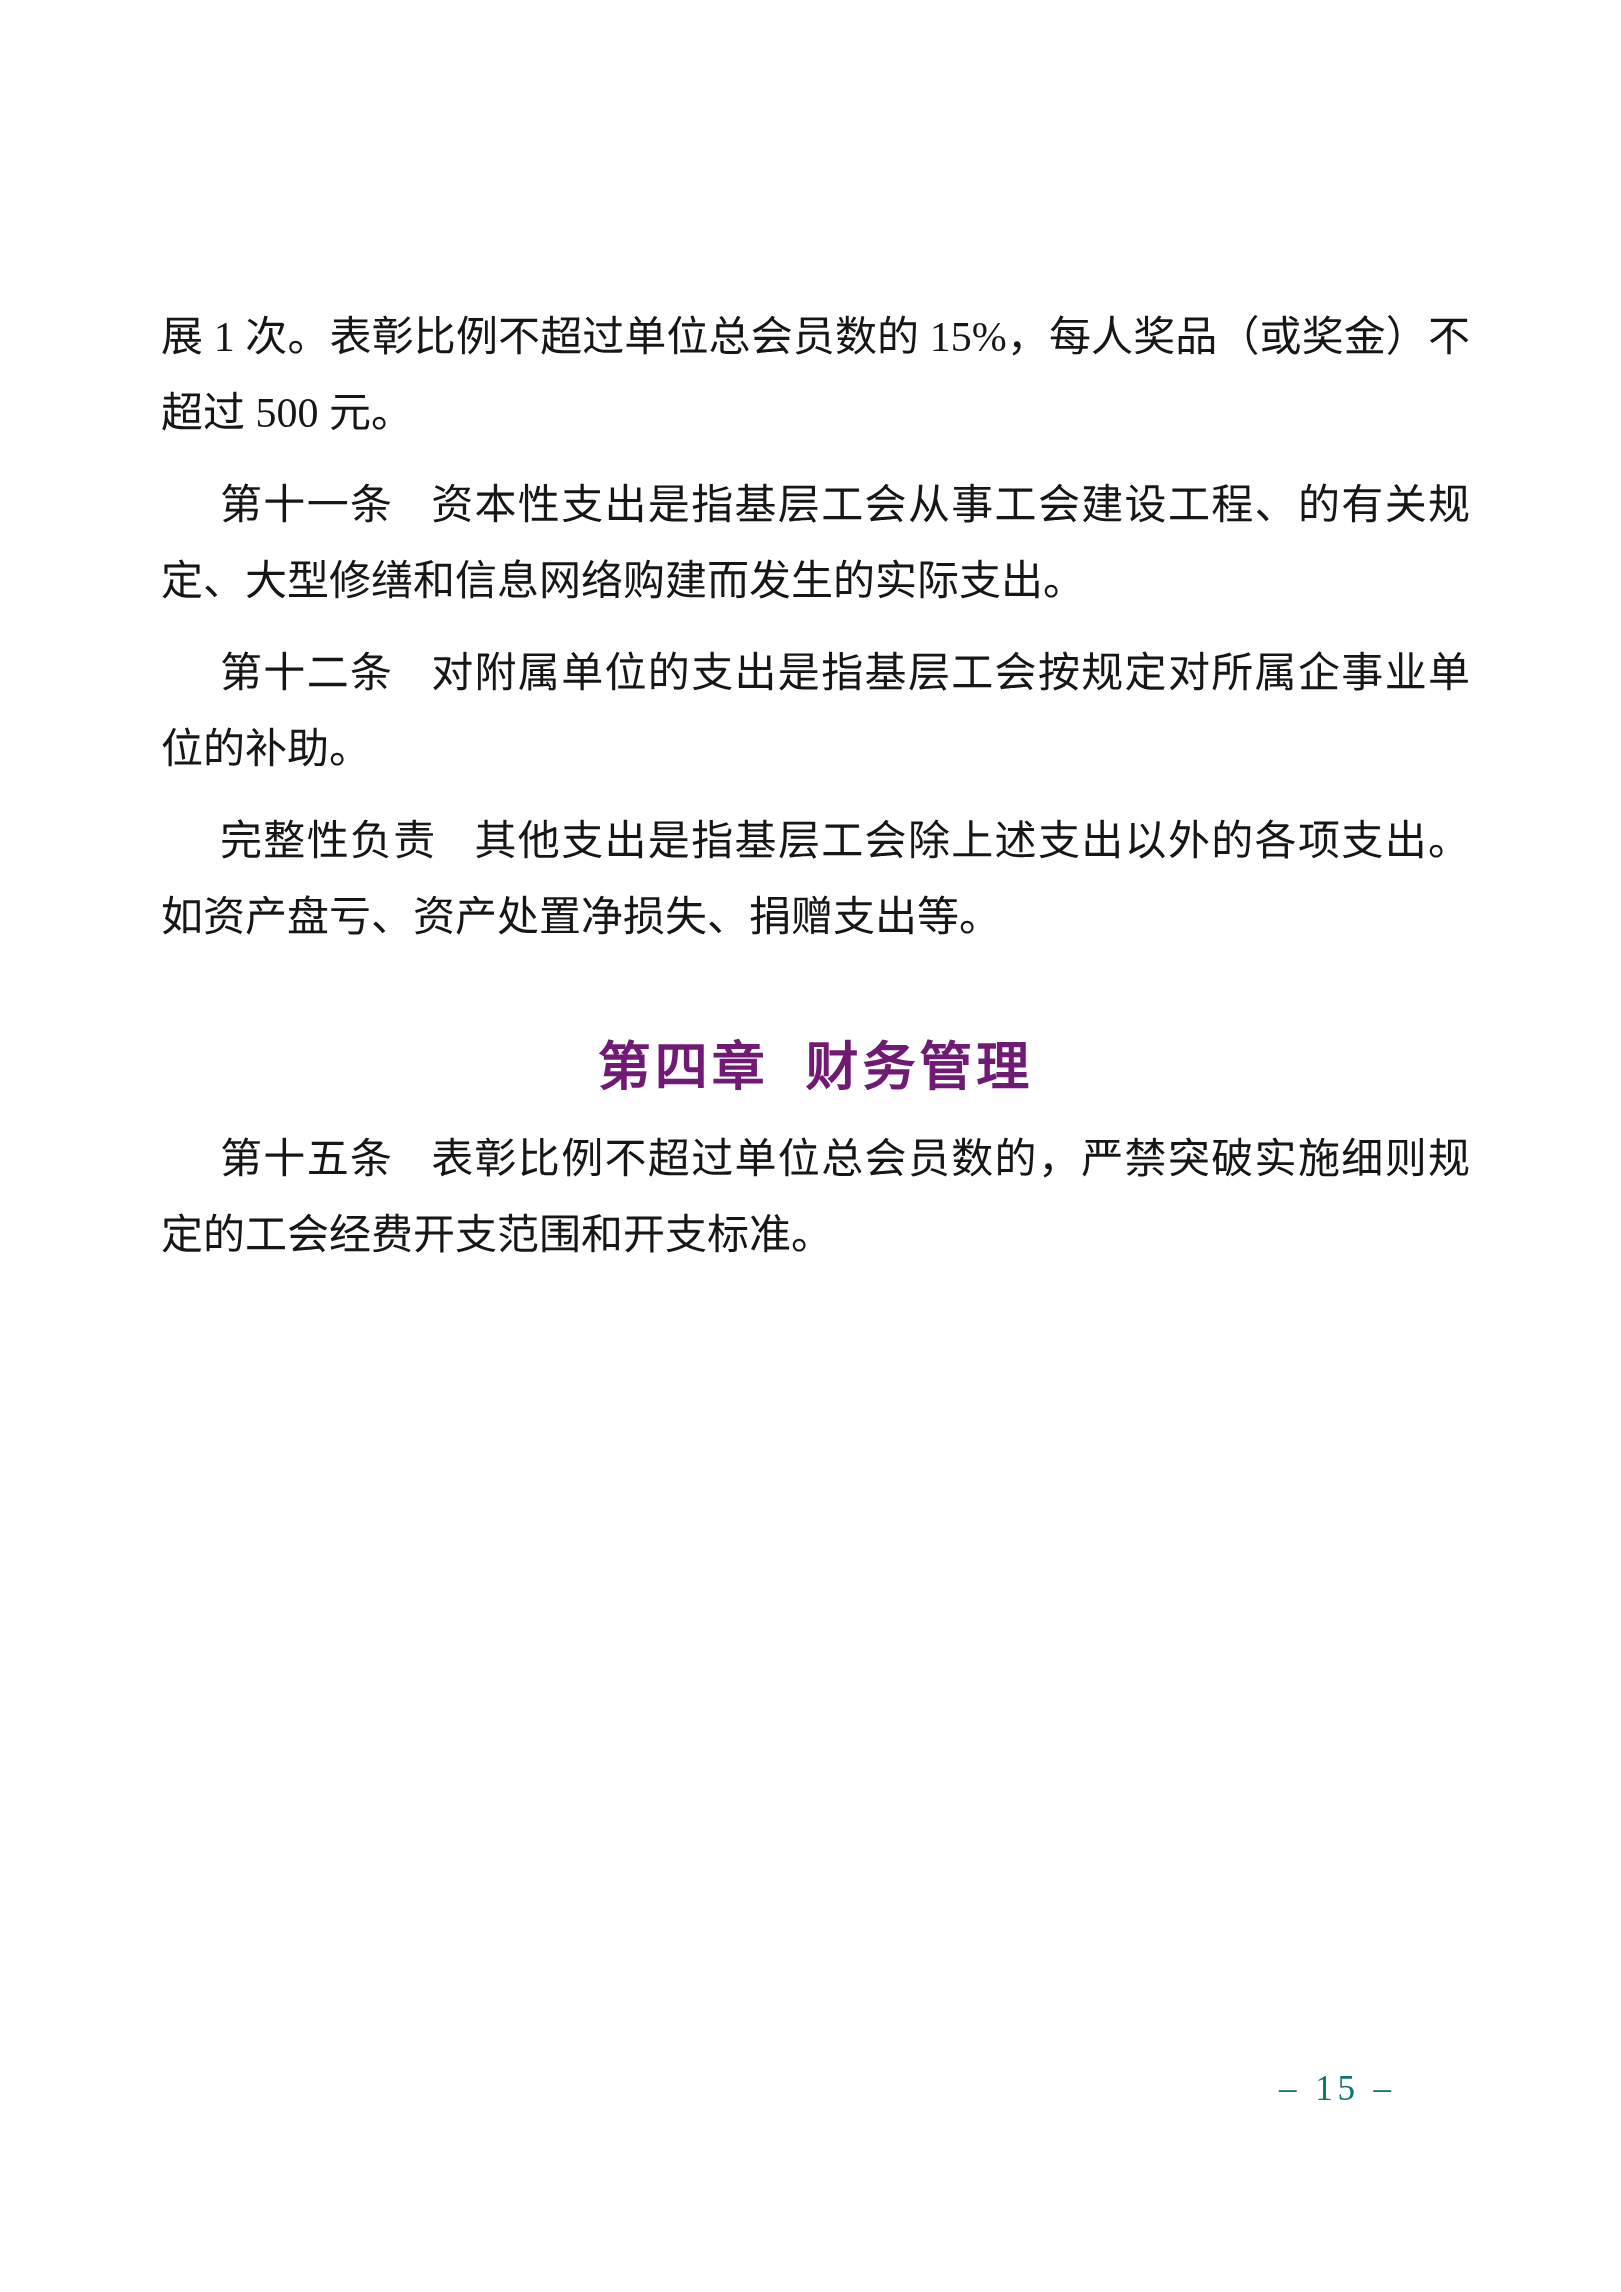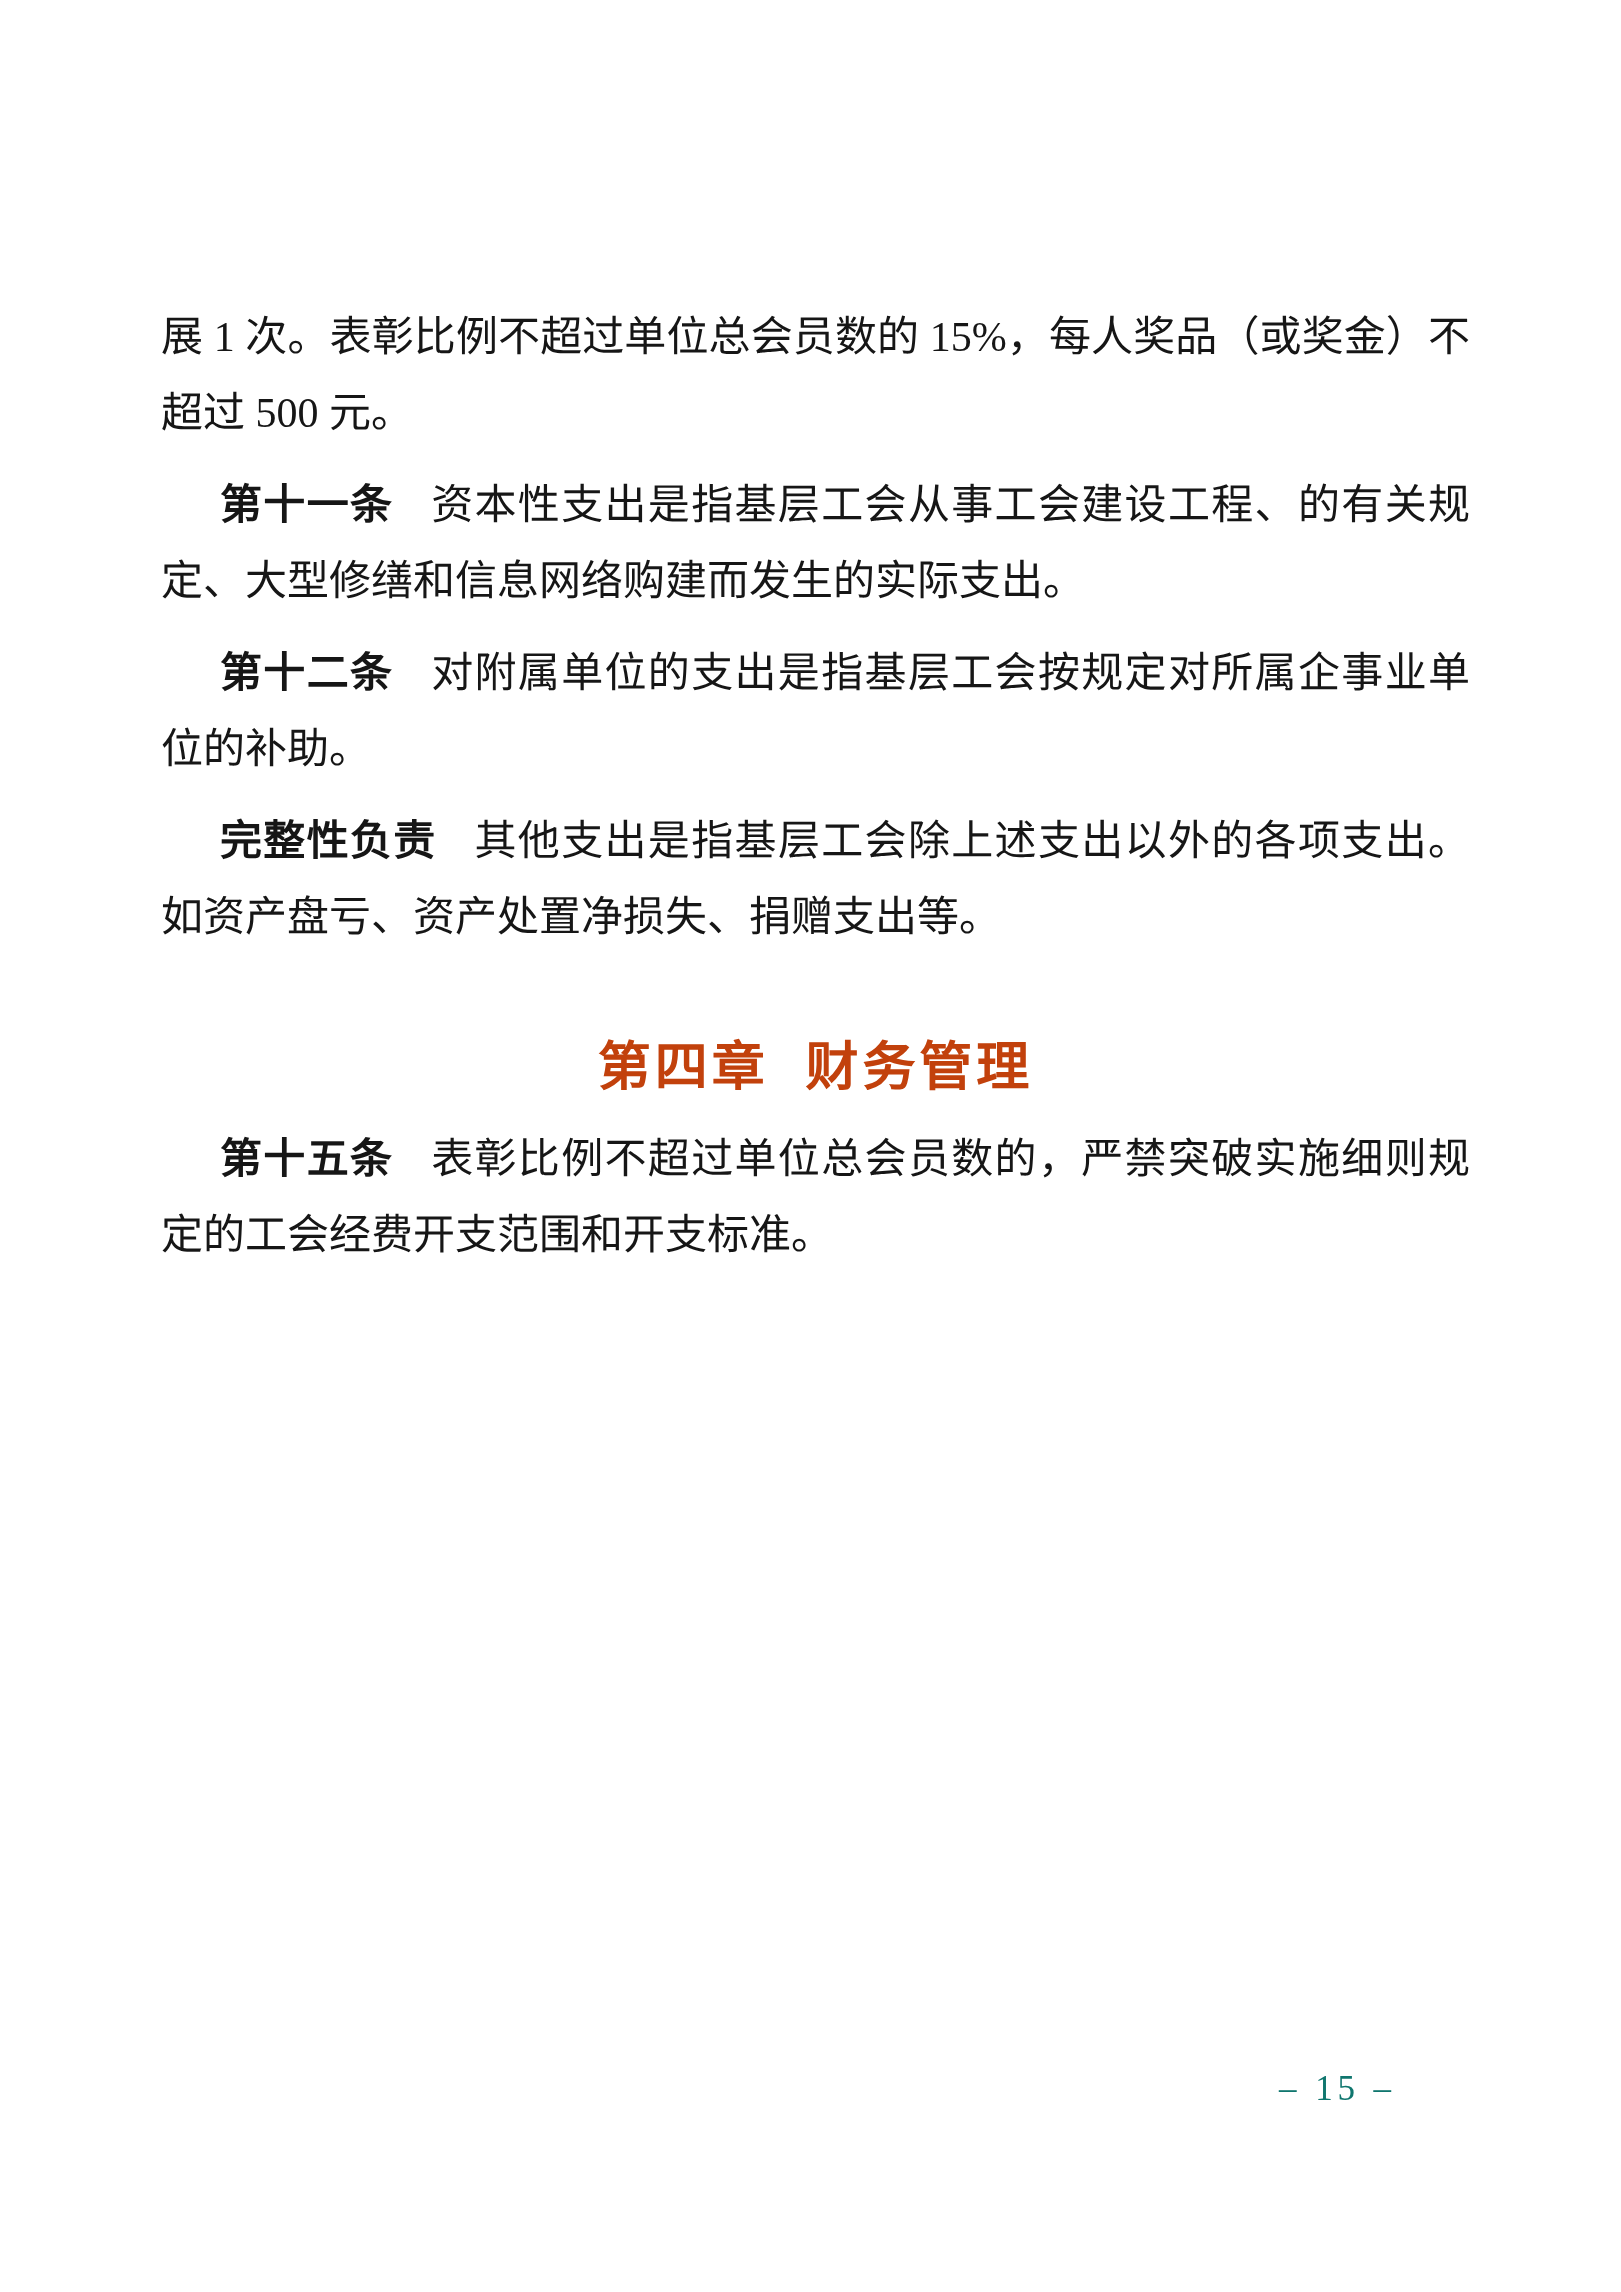--- a/index.html
+++ b/index.html
@@ -31,34 +31,34 @@
     text-align: justify;
   }
   .para {
     margin: 16px;
     padding: 0;
   }
   .indent {
     text-indent: 59px;
   }
   .term {
-    font-weight: bold;
+    font-weight: normal;
     margin-right: 0.9em;
   }
   .chapter {
     margin: 74px 0 0 0;
     padding: 0;
     font-family: "Liberation Sans", "DejaVu Sans", sans-serif;
     font-weight: 700;
     font-size: 53px;
     line-height: 76px;
     letter-spacing: 3.9px;
     text-align: center;
     text-indent: 0;
-    color: #c2410c;
+    color: #701a75;
   }
   .chapter .chapter-title {
     margin-left: 37px;
   }
   .page-footer {
     position: absolute;
     top: 2064px;
     right: 225px;
     font-size: 35px;
     line-height: 49px;

